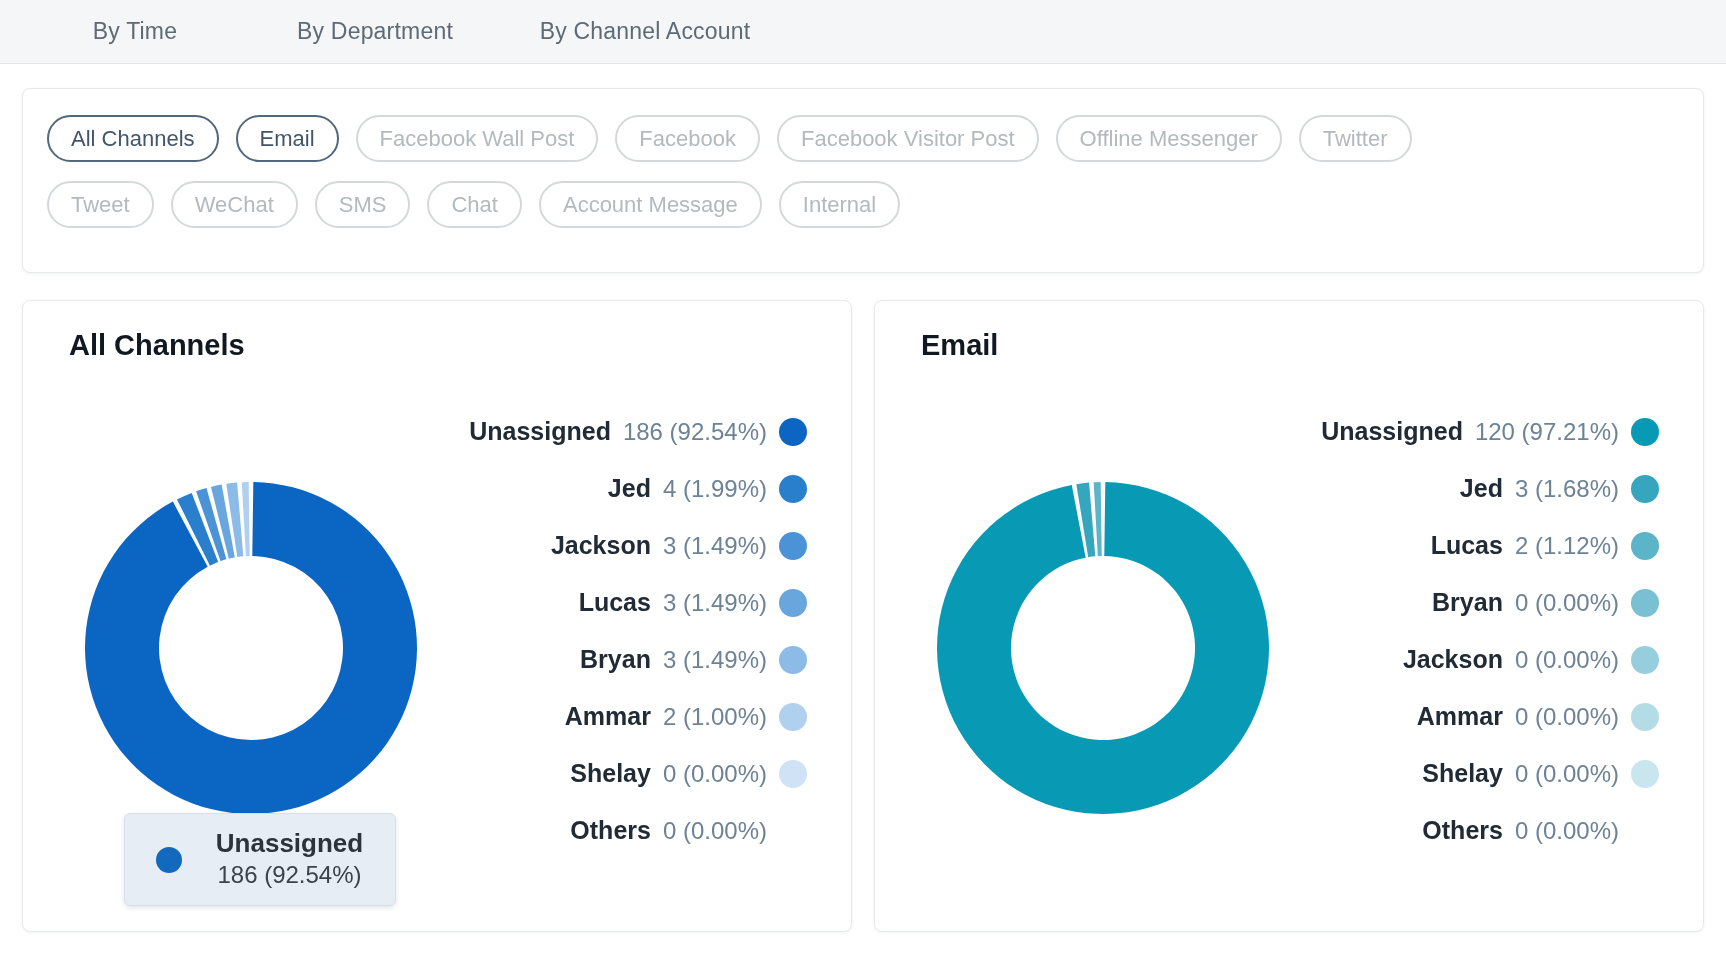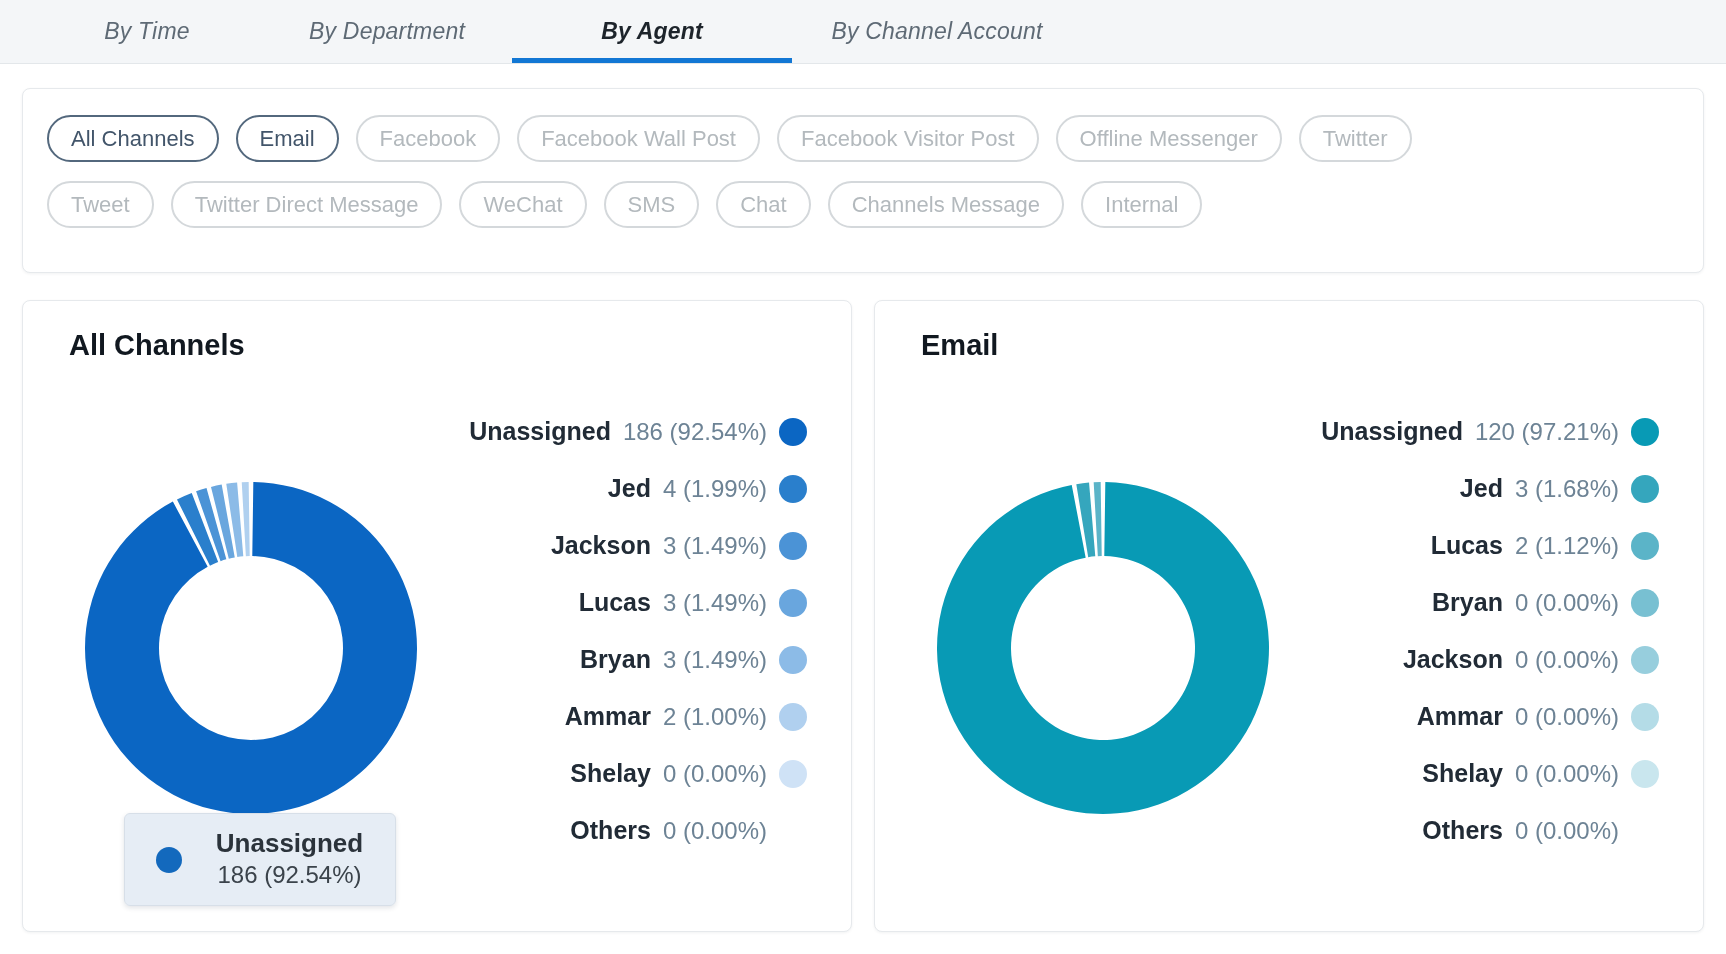--- a/index.html
+++ b/index.html
@@ -16,23 +16,22 @@
     background: #ffffff;
     overflow: hidden;
   }
 
   
   .tabbar {
     height: 64px;
     background: #f4f6f8;
     display: flex;
     align-items: stretch;
-    padding-left: 32px;
+    padding-left: 20px;
     border-bottom: 1px solid #e3e7ea;
-    font-style: italic;
   }
   .tab {
     position: relative;
     display: flex;
     align-items: center;
     justify-content: center;
     padding: 0 10px;
     font-size: 23px;
     color: #5e6a75;
     letter-spacing: .2px;
@@ -204,70 +203,64 @@
 
 <div id="app">
 
   <div class="tabbar">
     <div class="tab tab-t0">
       <span>By Time</span>
     </div>
     <div class="tab tab-t1">
       <span>By Department</span>
     </div>
-    <div class="tab tab-t2 active">
-      <span>By Agent</span>
-    </div>
     <div class="tab tab-t3">
       <span>By Channel Account</span>
     </div>
   </div>
 
   <div class="chips-panel">
     <div class="chip-row">
       <div class="chip selected">
           <span>All Channels</span>
         </div>
       <div class="chip selected">
           <span>Email</span>
         </div>
       <div class="chip">
+          <span>Facebook Wall Post</span>
+        </div>
+      <div class="chip">
           <span>Facebook</span>
         </div>
       <div class="chip">
-          <span>Facebook Wall Post</span>
-        </div>
-      <div class="chip">
           <span>Facebook Visitor Post</span>
         </div>
       <div class="chip">
           <span>Offline Messenger</span>
         </div>
       <div class="chip">
           <span>Twitter</span>
         </div>
     </div>
     <div class="chip-row">
       <div class="chip">
           <span>Tweet</span>
         </div>
       <div class="chip">
-          <span>Twitter Direct Message</span>
-        </div>
-      <div class="chip">
           <span>WeChat</span>
         </div>
       <div class="chip">
           <span>SMS</span>
         </div>
       <div class="chip">
           <span>Chat</span>
         </div>
       <div class="chip">
-          <span>Channels Message</span>
+          <span>Account Message</span>
         </div>
       <div class="chip">
           <span>Internal</span>
         </div>
     </div>
   </div>
 
   <div class="cards">
 
     <div class="card">

